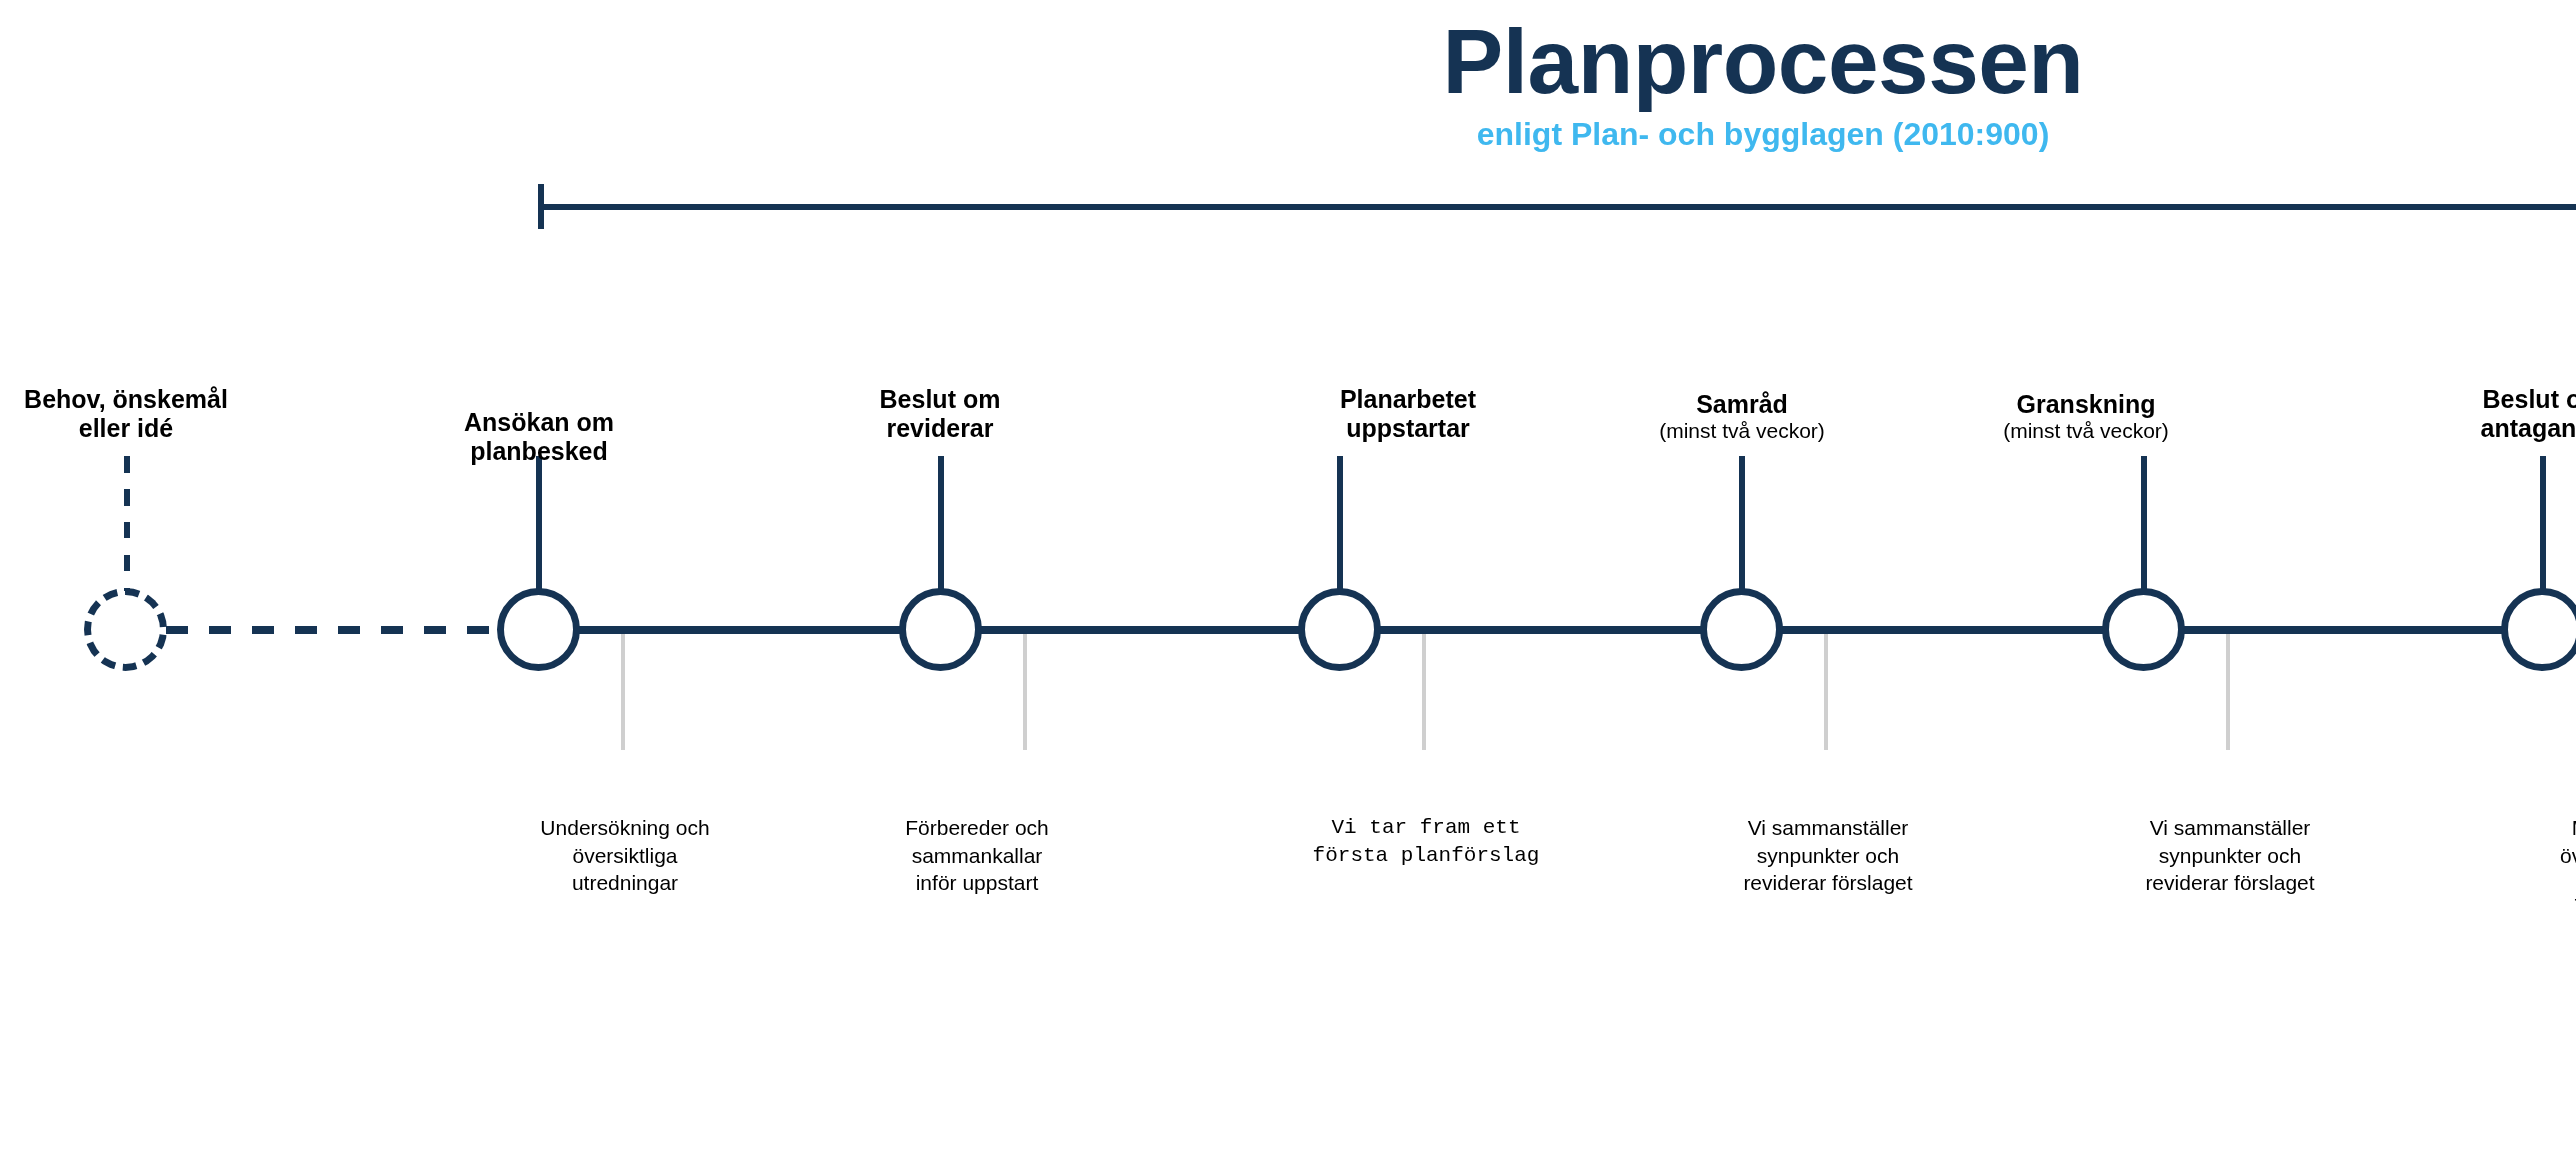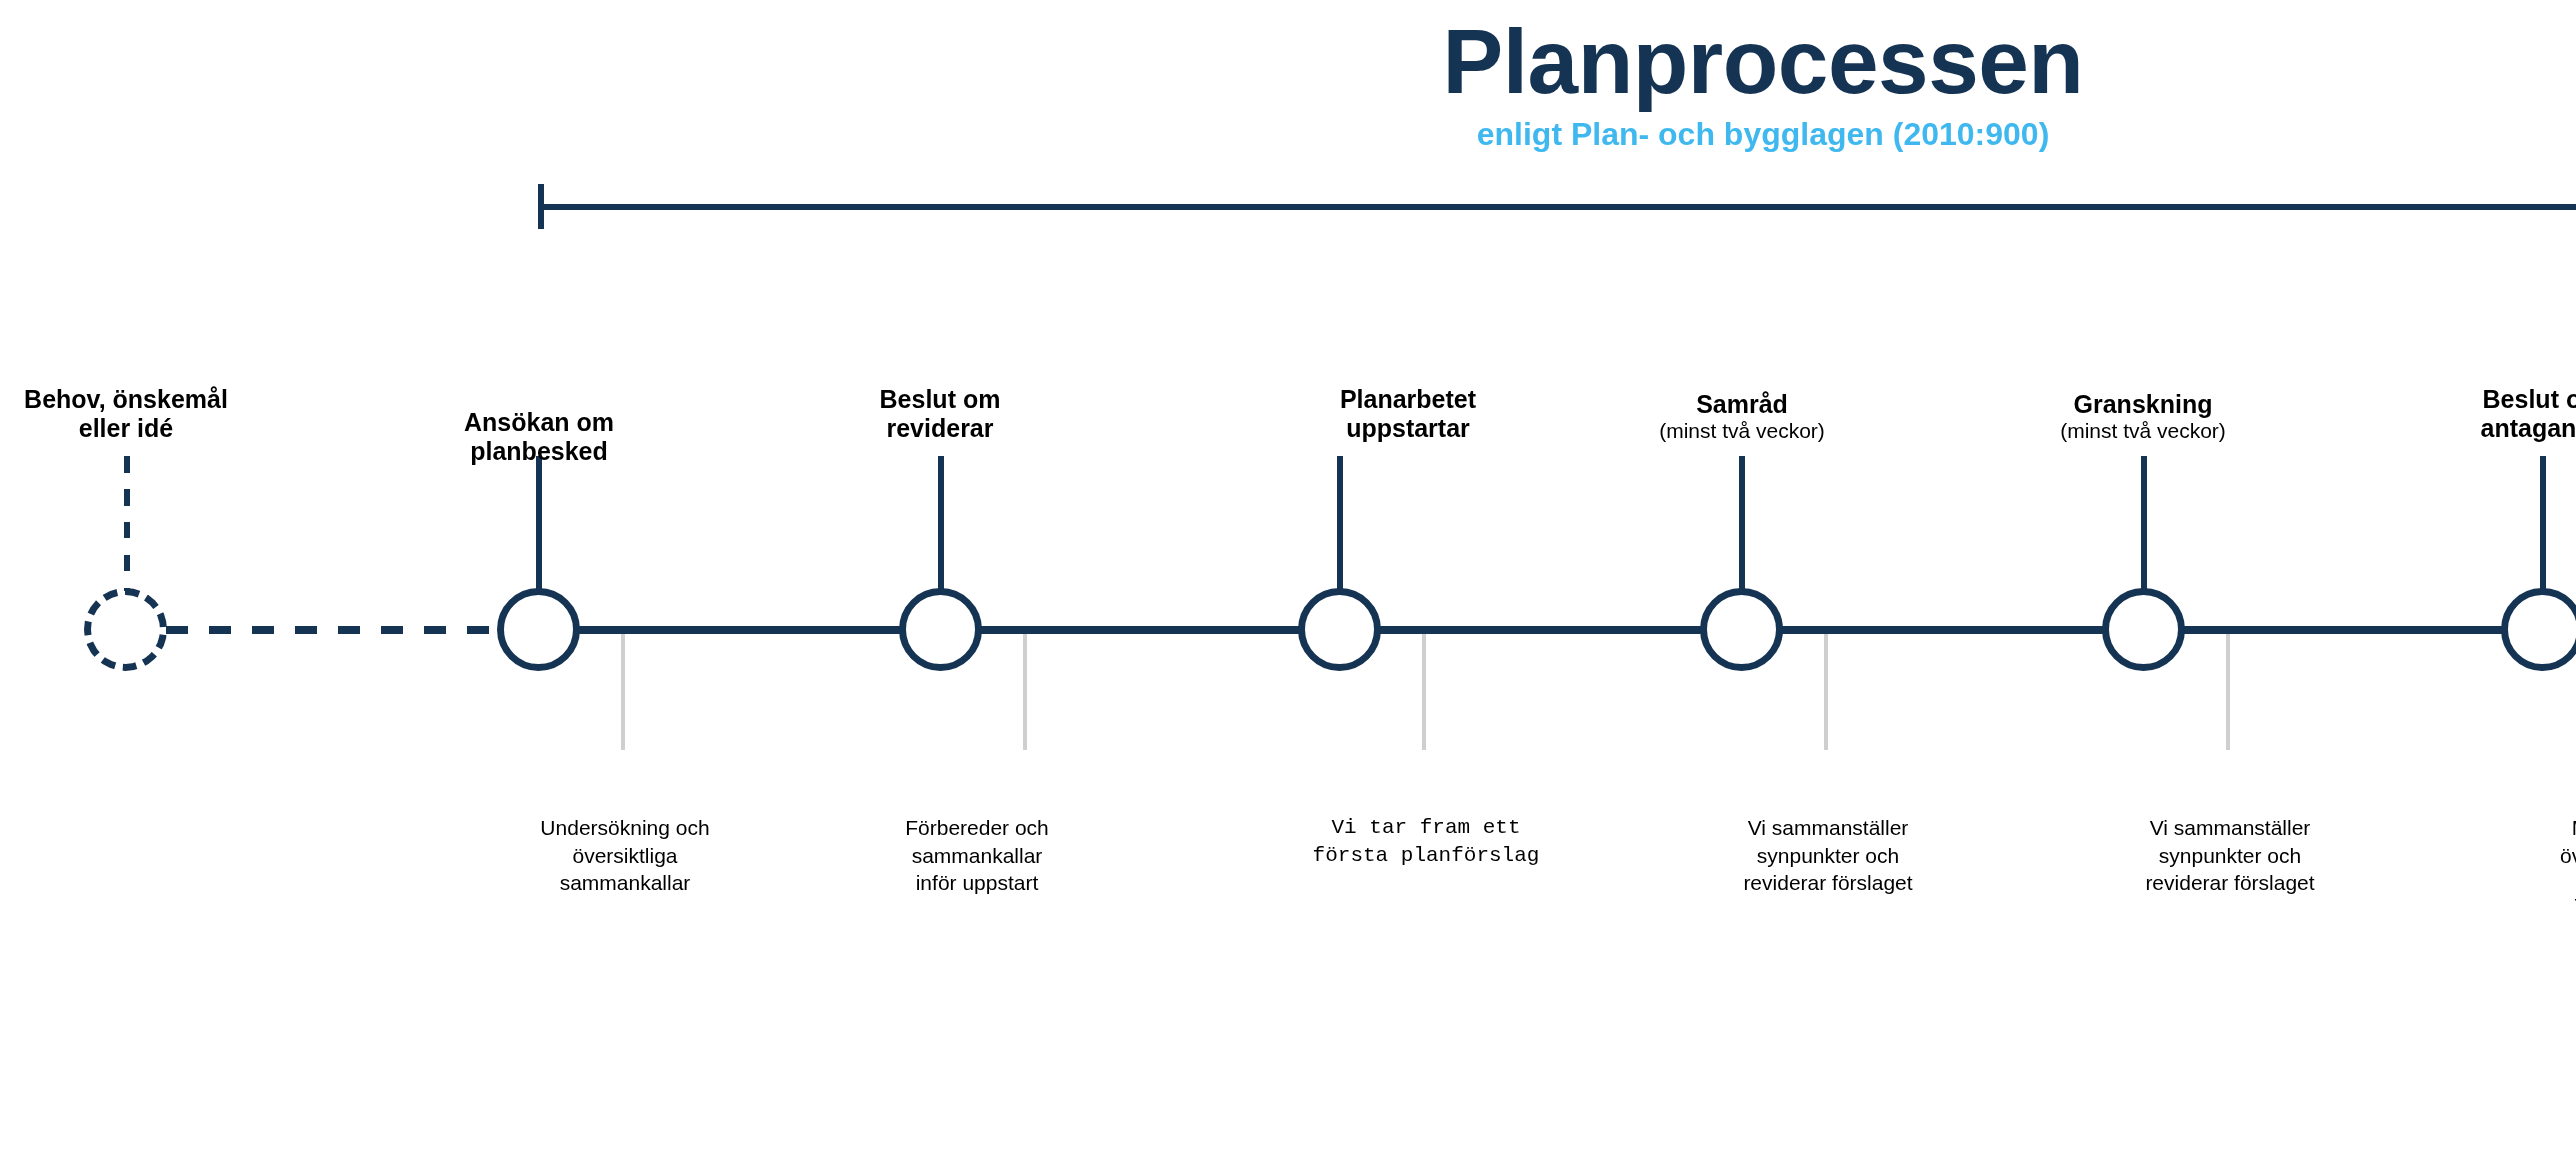--- a/index.html
+++ b/index.html
@@ -215,34 +215,34 @@
       <div class="node-label" style="width: 392px; left: 1212px; bottom: 712px;">
         <span class="main">Planarbetet
 uppstartar</span>
       </div>
       <div class="stem" style="left: 1739px; top: 456px; height: 135px;"></div>
       <div class="node-label" style="width: 392px; left: 1546px; bottom: 712px;">
         <span class="main">Samråd</span>
         <span class="sub">(minst två veckor)</span>
       </div>
       <div class="stem" style="left: 2141px; top: 456px; height: 135px;"></div>
-      <div class="node-label" style="width: 392px; left: 1947px; bottom: 712px;">
+      <div class="node-label" style="width: 392px; left: 1890px; bottom: 712px;">
         <span class="main">Granskning</span>
         <span class="sub">(minst två veckor)</span>
       </div>
       <div class="stem" style="left: 2540px; top: 456px; height: 135px;"></div>
       <div class="node-label" style="width: 392px; left: 2347px; bottom: 712px;">
         <span class="main">Beslut om
 antagande</span>
       </div>
     </div>
   <div id="desc-layer">
       <div class="desc" style="width: 330px; left: 460px; top: 814px;"><span>Undersökning och
 översiktliga
-sammankallar</span></div>
+utredningar</span></div>
       <div class="desc" style="width: 330px; left: 812px; top: 814px;"><span>Förbereder och
 sammankallar
 inför uppstart</span></div>
       <div class="desc" style="width: 330px; left: 1261px; top: 814px; font-family: Liberation Mono, monospace;"><span>Vi tar fram ett
 första planförslag</span></div>
       <div class="desc" style="width: 330px; left: 1663px; top: 814px;"><span>Vi sammanställer
 synpunkter och
 reviderar förslaget</span></div>
       <div class="desc" style="width: 330px; left: 2065px; top: 814px;"><span>Vi sammanställer
 synpunkter och

